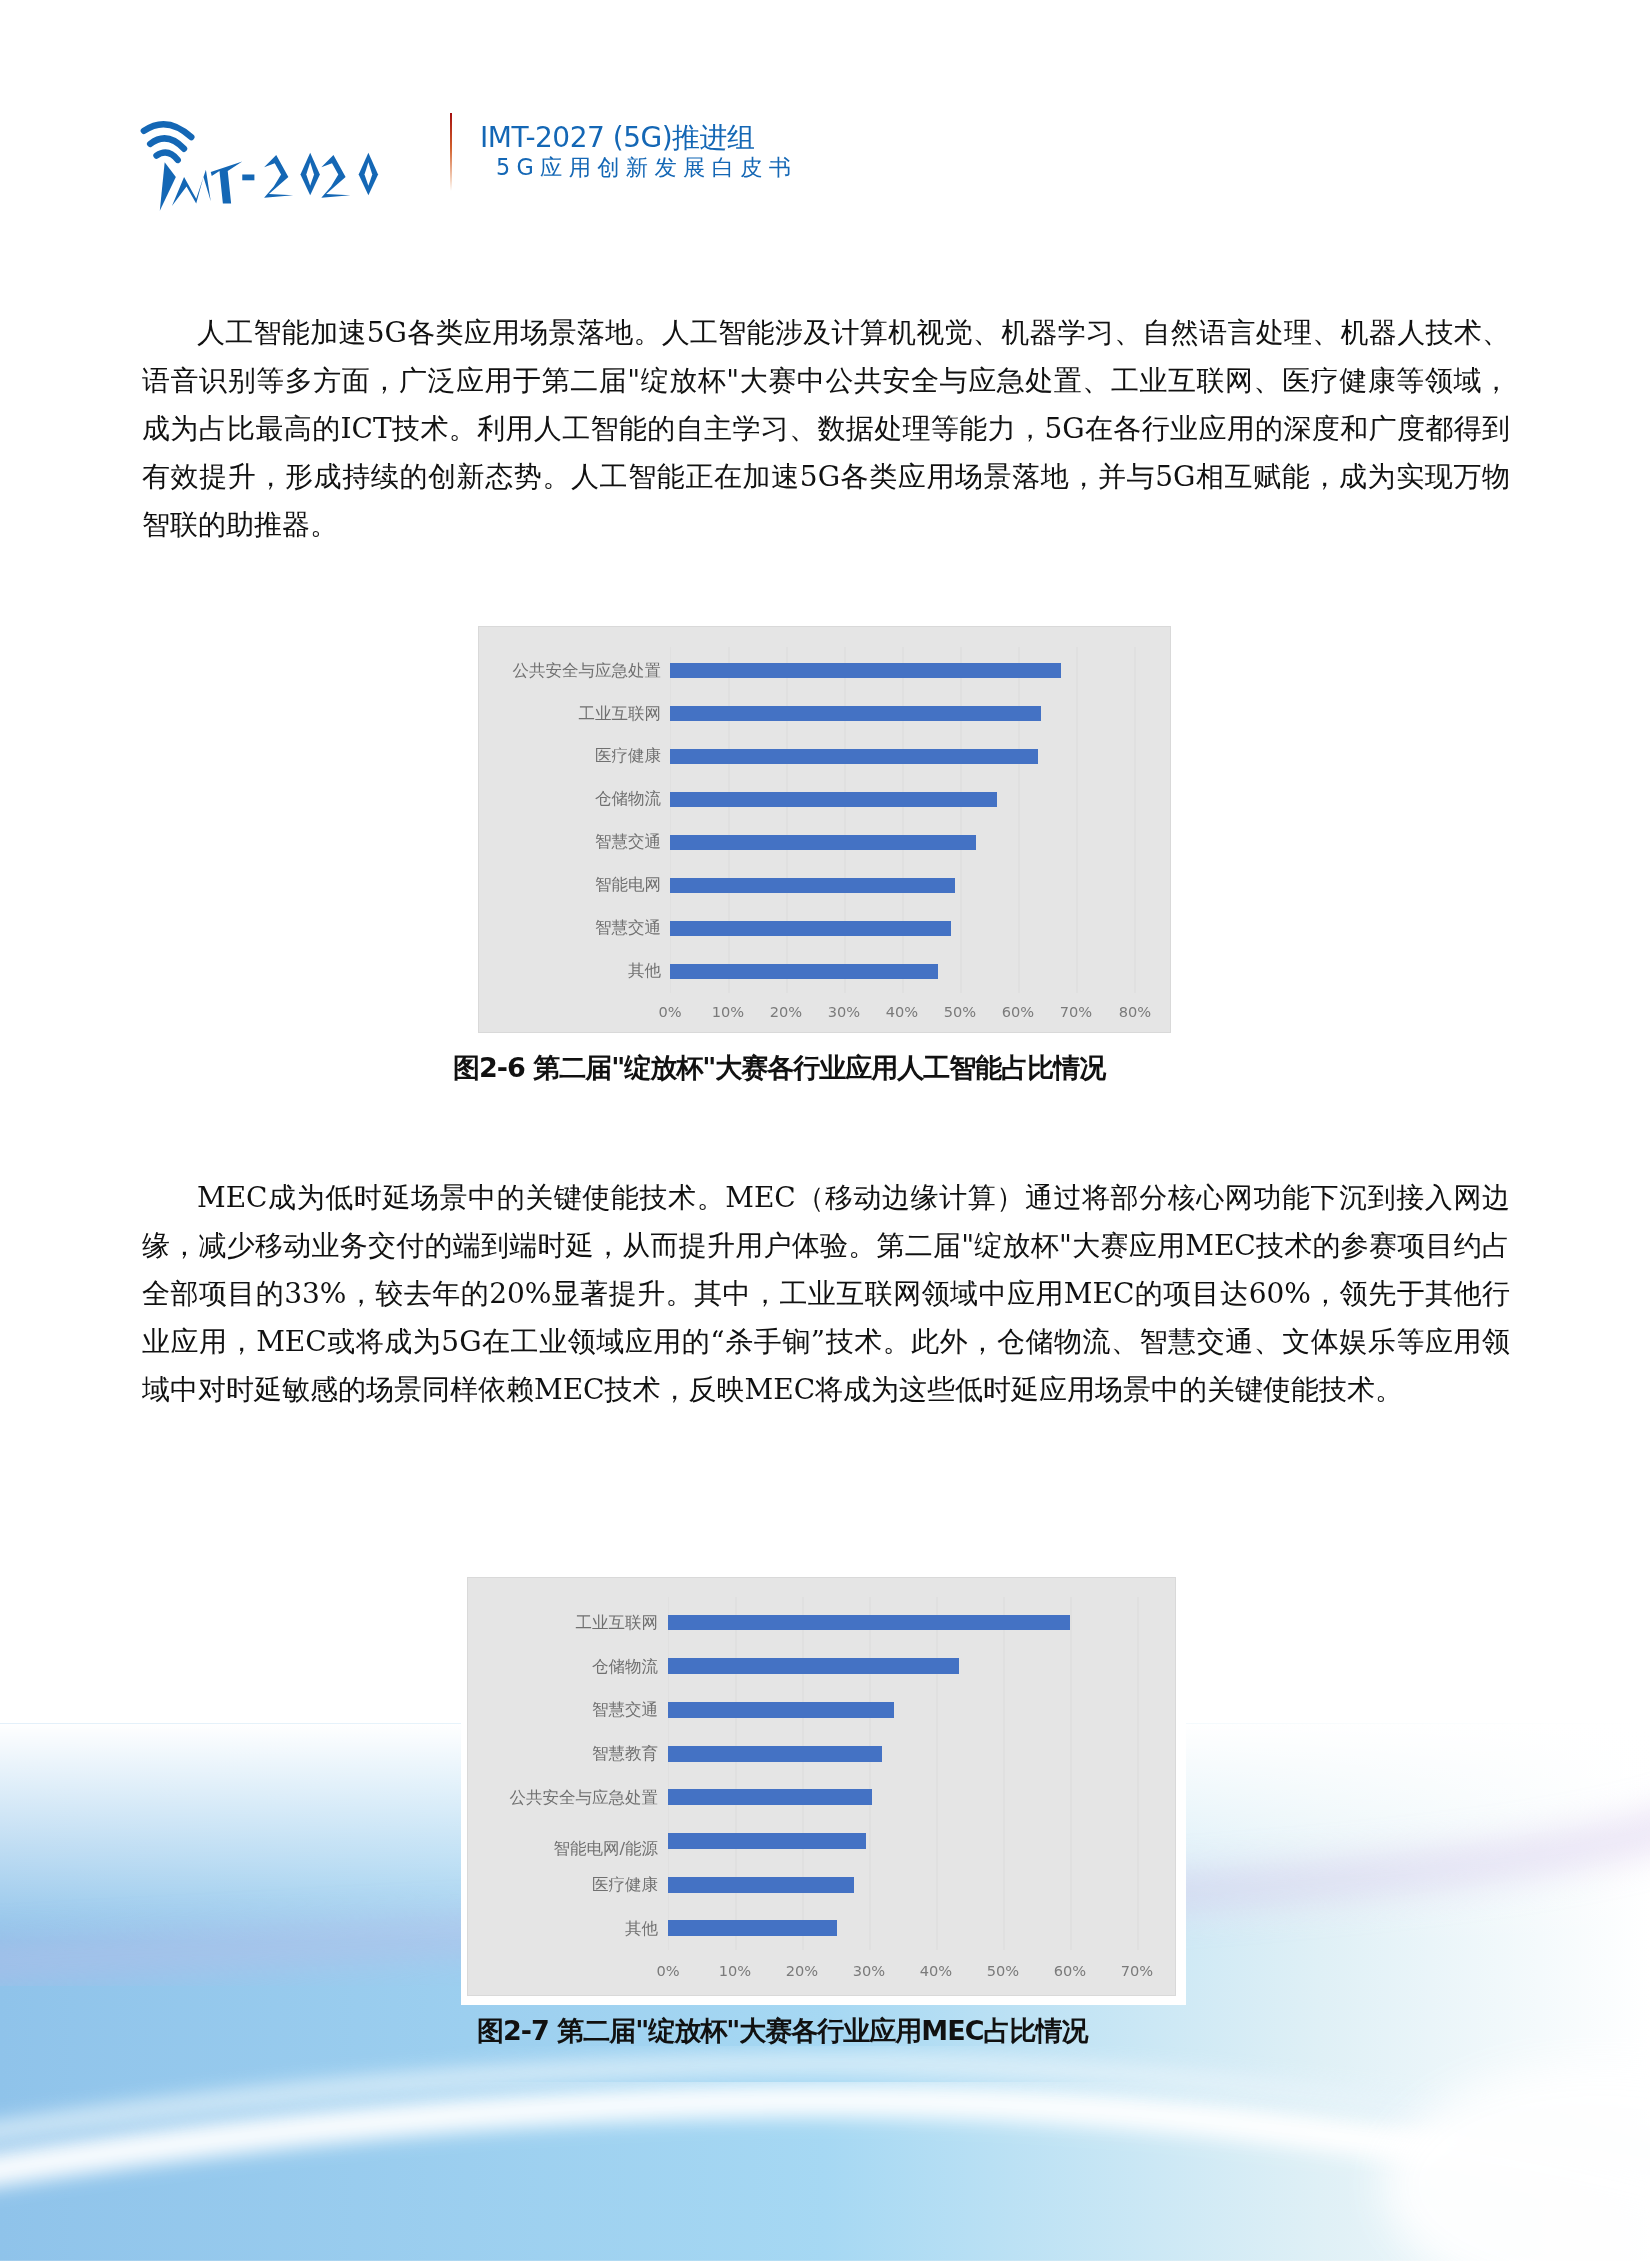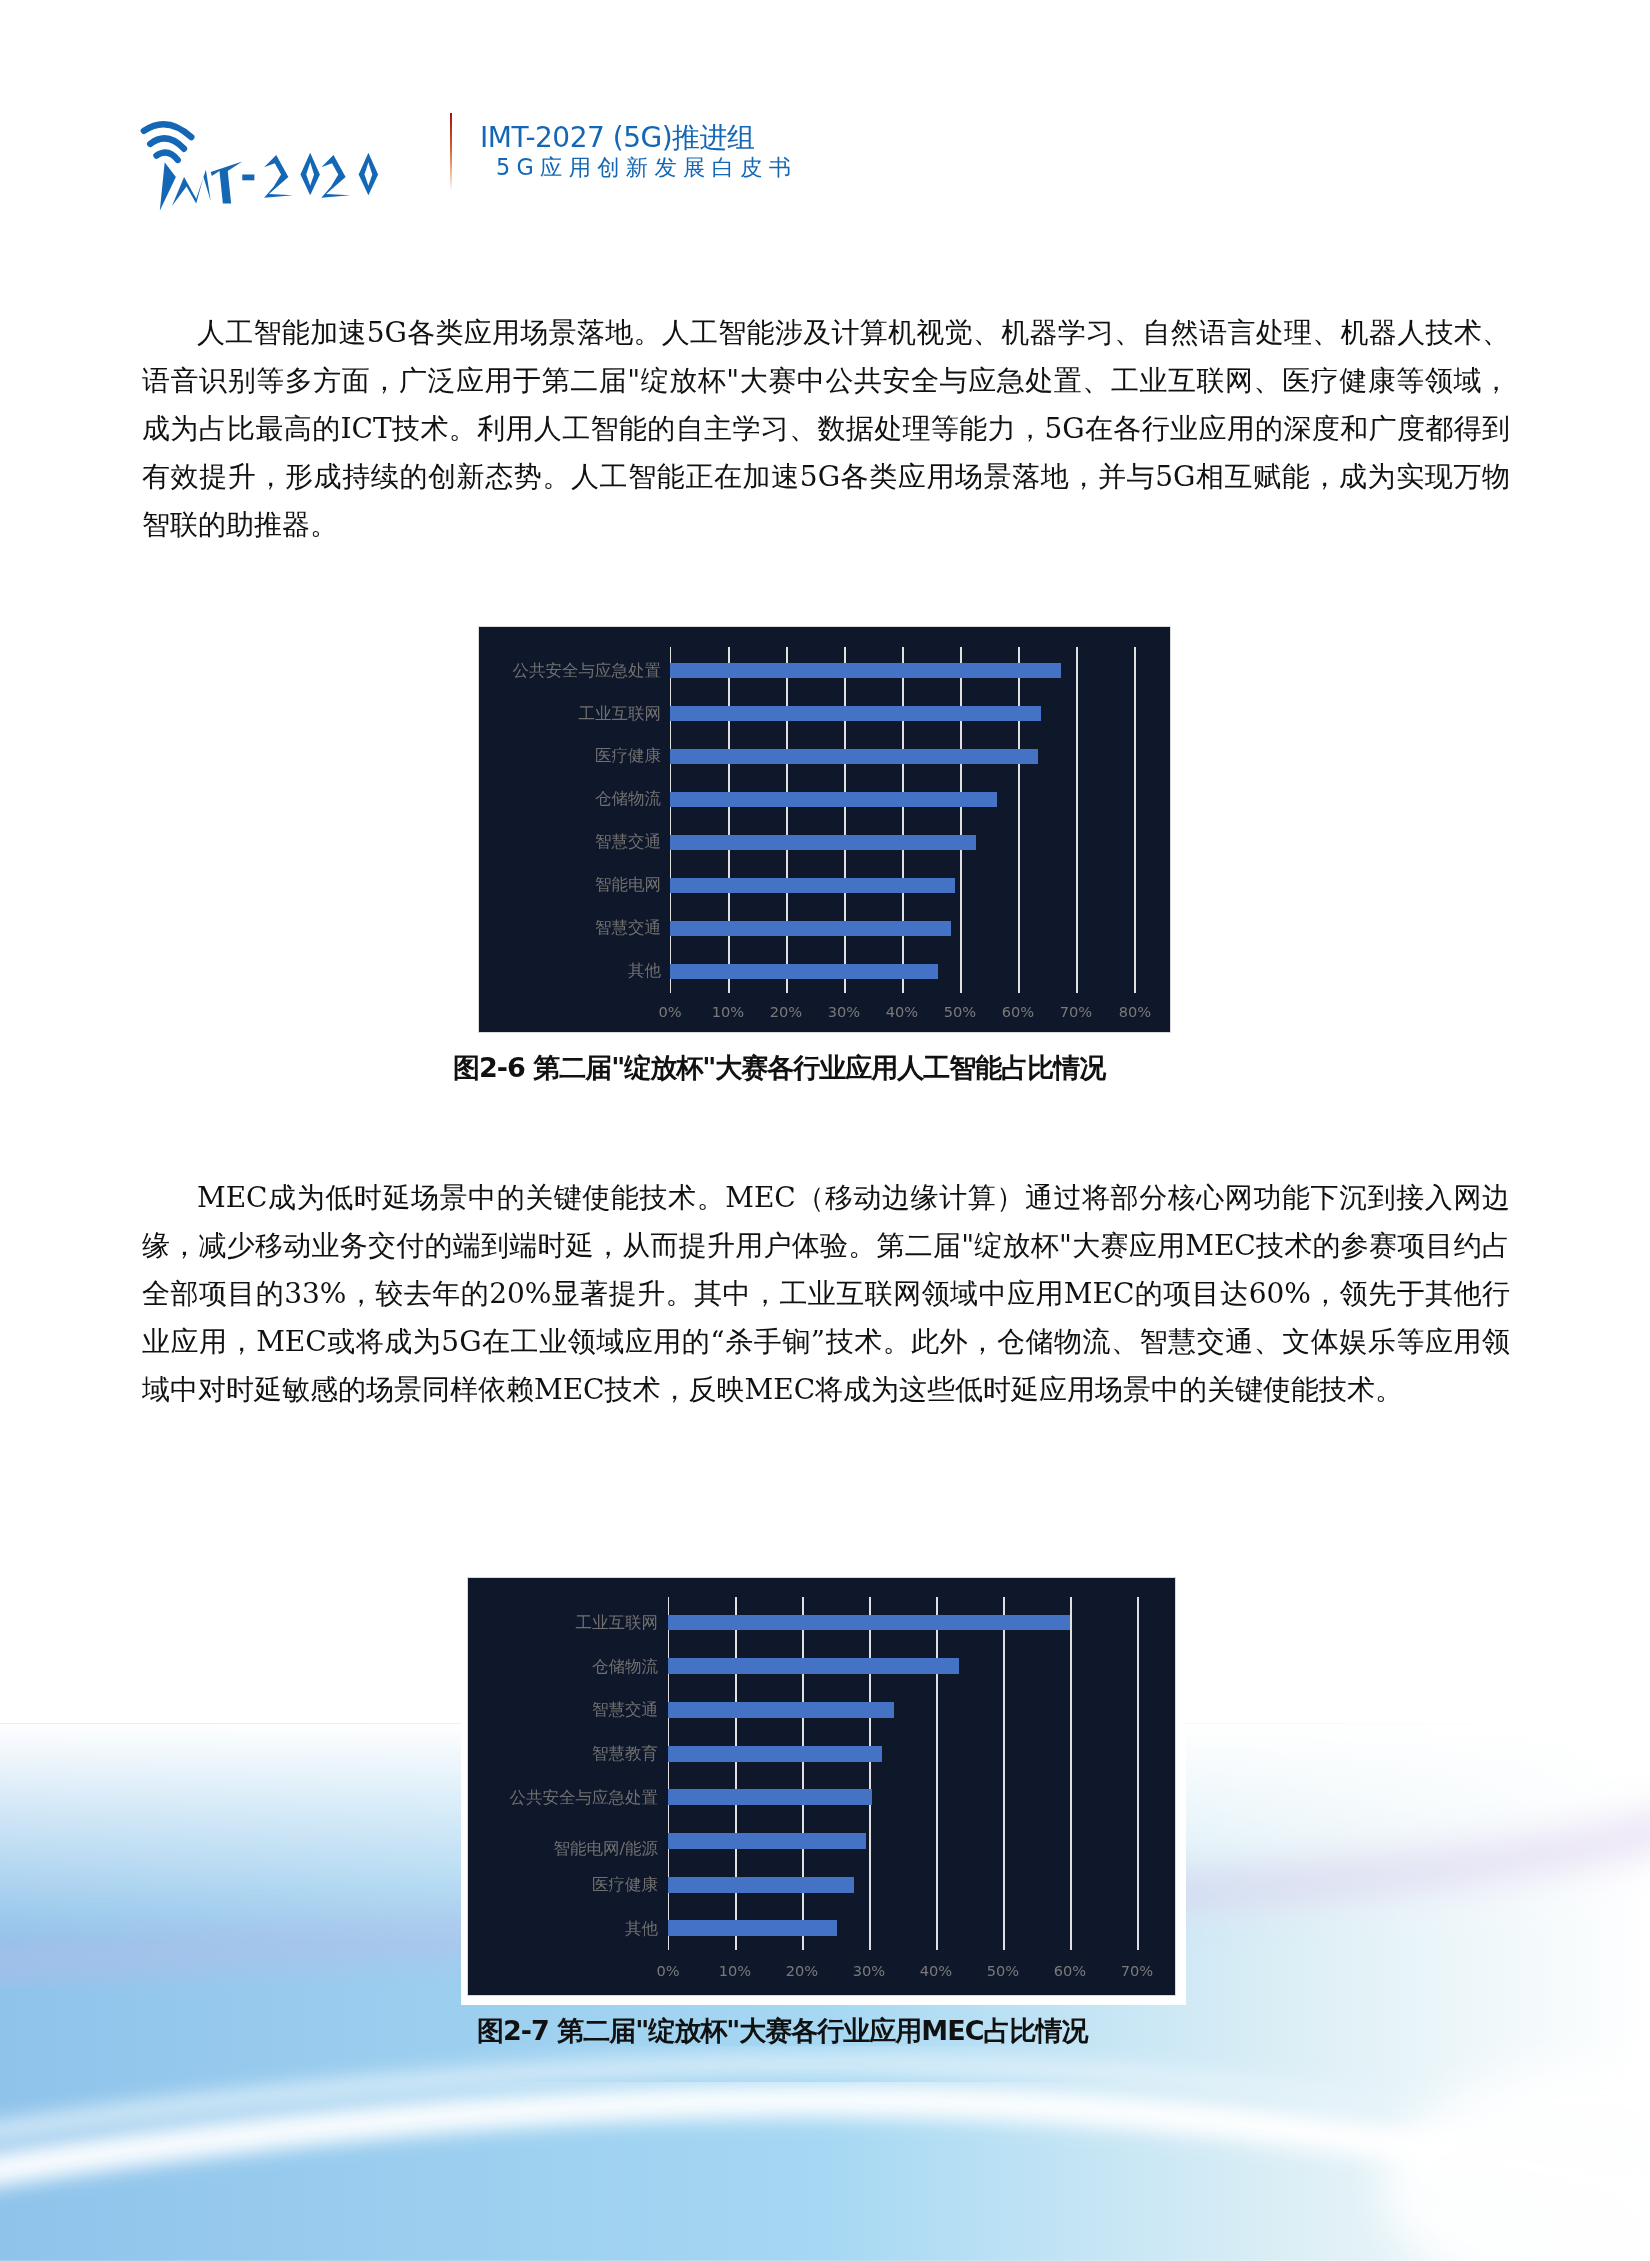--- a/index.html
+++ b/index.html
@@ -27,21 +27,21 @@
     font-size: 22.3px; line-height: 27px; letter-spacing: 6.3px; white-space: nowrap; margin-left: 16px;
   }
   .para {
     position: absolute; left: 142px; width: 1368px; z-index: 2;
     font-size: 28px; line-height: 48px; color: #111111; text-align: justify;
     text-indent: 55px; margin: 0;
   }
   .para1 { top: 309px; }
   .para2 { top: 1174px; }
   .chart {
-    position: absolute; background: #0f172a; z-index: 2;
+    position: absolute; background: #e5e5e5; z-index: 2;
     border: 1.5px solid #d9d9d9; box-sizing: border-box;
   }
   .chart1 { left: 478px; top: 626px; width: 693px; height: 407px; }
   .chart2 { left: 467px; top: 1577px; width: 709px; height: 419px; }
   .chart2-pad { position: absolute; left: 461px; top: 1572px; width: 725px; height: 433px; background: #ffffff; z-index: 1; }
   .plot { position: absolute; }
   .gridline { position: absolute; top: 0; bottom: 0; width: 1.5px; background: #e0e0e0; }
   .bar { position: absolute; left: 0; background: #4472C4; }
   .cat-label {
     position: absolute; text-align: right; color: #707070; white-space: nowrap;

